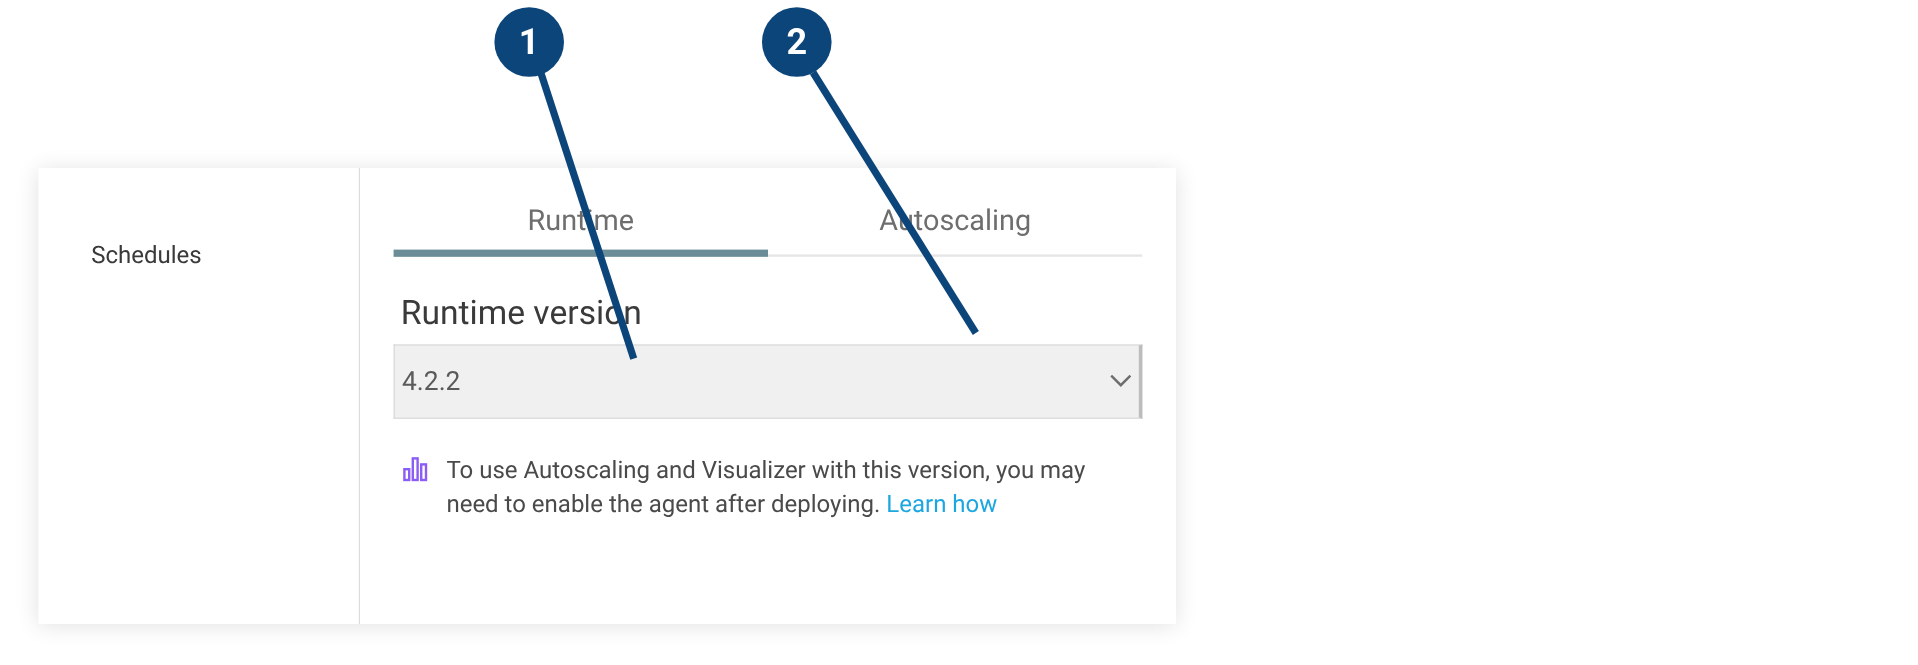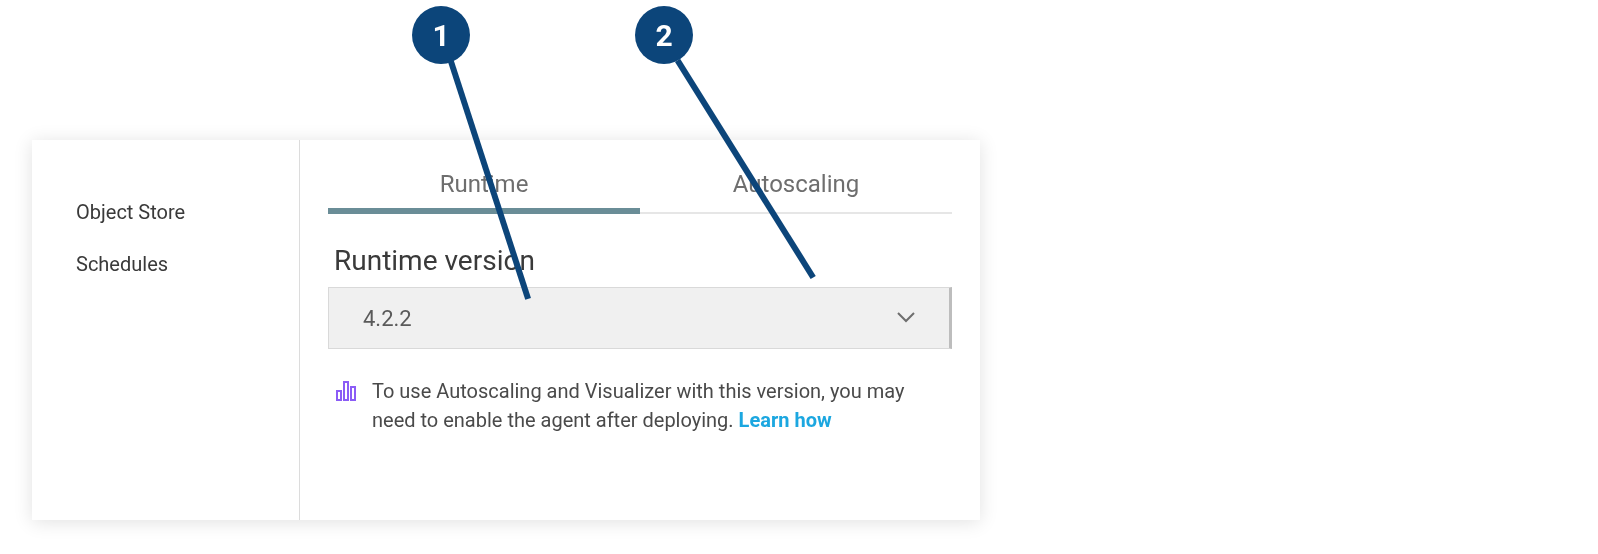--- a/index.html
+++ b/index.html
@@ -76,21 +76,21 @@
     color: #3a3a3a;
     margin: 30px 0 10px 6px;
   }
   .version-select {
     background: #f0f0f0;
     border: 1px solid #d9d9d9;
     border-right: 3px solid #bdbdbd;
     height: 62px;
     display: flex;
     align-items: center;
-    padding: 0 34px;
+    padding: 0 6px;
     justify-content: space-between;
     cursor: pointer;
   }
   .version-value {
     font-size: 22px;
     color: #5a5a5a;
   }
   .version-right {
     display: flex;
     align-items: center;
@@ -115,21 +115,20 @@
   }
   .info-icon { flex-shrink: 0; margin-top: 2px; }
   .info-text {
     font-size: 20px;
     color: #4a4a4a;
     line-height: 1.45;
   }
   .learn-link {
     color: #1ca7e0;
     cursor: pointer;
-    font-weight: bold;
   }
 
   
   .callout {
     position: absolute;
     pointer-events: none;
   }
   .callout-circle {
     width: 58px; height: 58px;
     border-radius: 50%;
@@ -146,23 +145,20 @@
     position: absolute;
     background: #0c457a;
     transform-origin: top left;
   }
 </style>
 </head>
 <body>
 
 <div class="panel">
   <div class="sidebar">
-    <div class="sidebar-item">
-      <span>Object Store</span>
-    </div>
     <div class="sidebar-item">
       <span>Schedules</span>
     </div>
     <div class="sidebar-gap"></div>
   </div>
 
   <div class="main">
     <div class="tabs">
       <div class="tab active">
         <span>Runtime</span>

